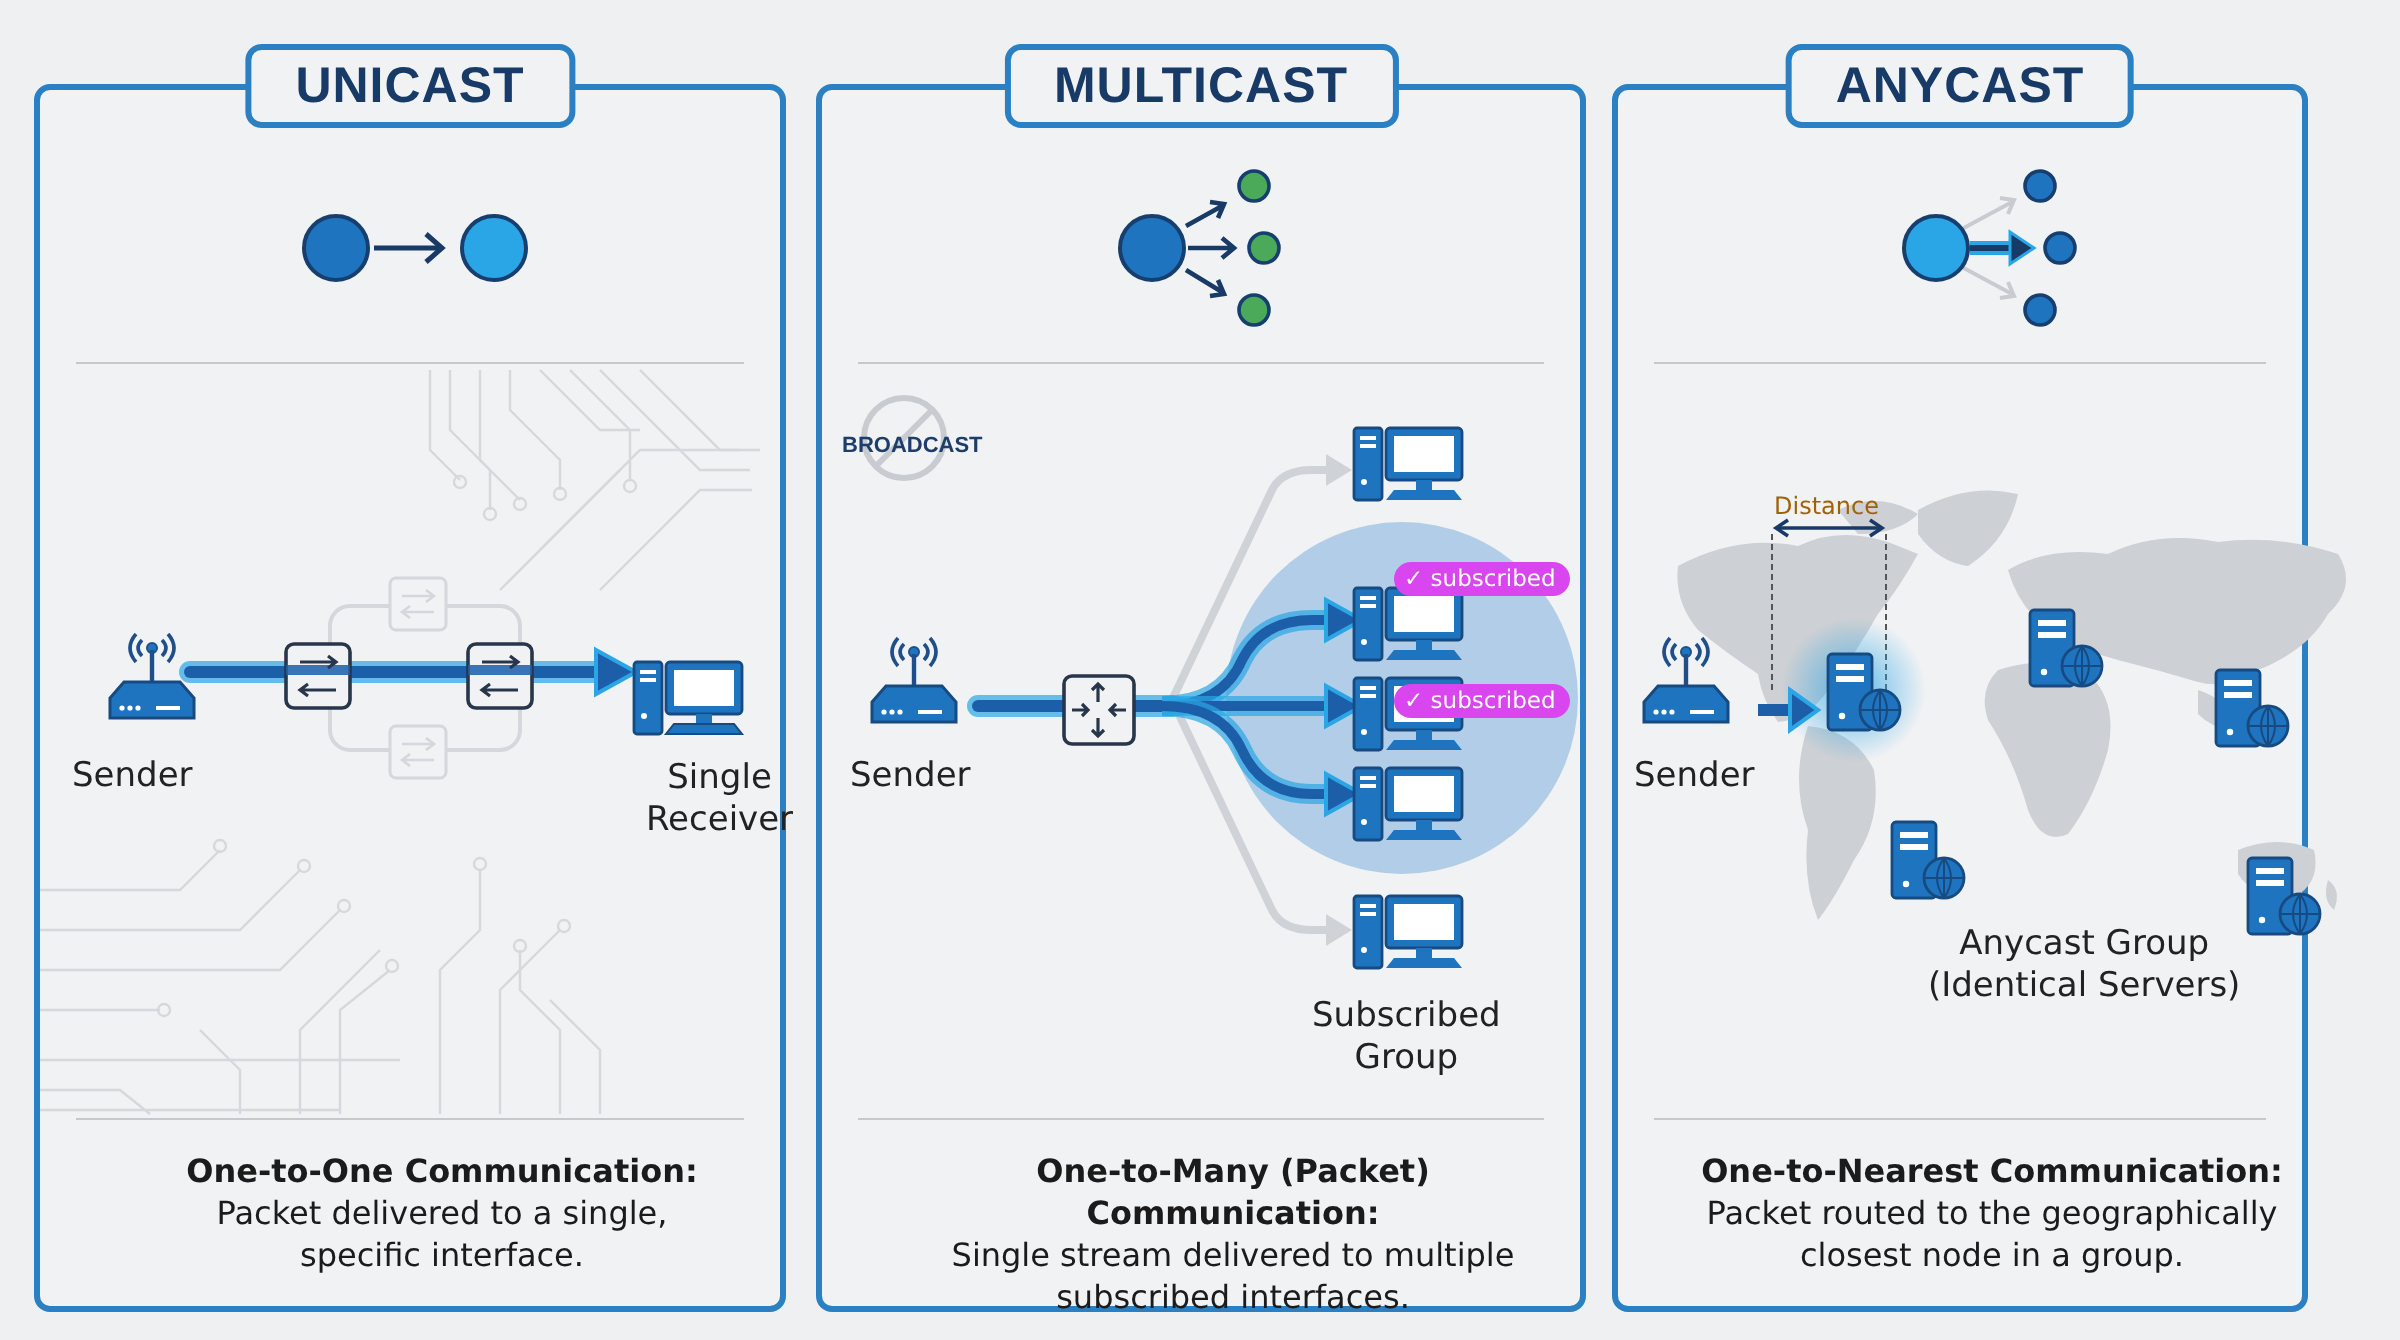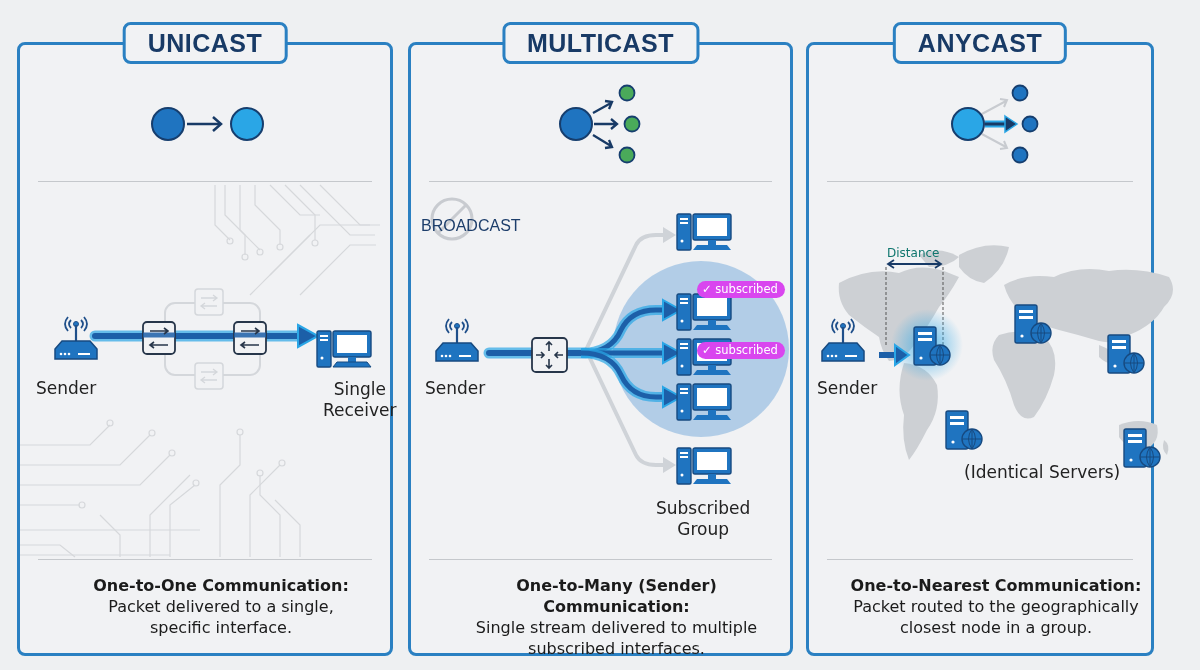--- a/index.html
+++ b/index.html
@@ -8,21 +8,21 @@
   #p-uni{left:17px;width:376px;}
   #p-multi{left:408px;width:385px;}
   #p-any{left:806px;width:348px;}
   .title-box{position:absolute;top:-23px;left:50%;transform:translateX(-50%);background:#f1f2f4;border:3px solid #2a80c2;border-radius:8px;padding:4px 22px 3px;font-family:"Liberation Sans",sans-serif;font-weight:bold;font-size:25px;color:#183a66;letter-spacing:0.5px;white-space:nowrap;}
   .divider{position:absolute;left:18px;right:18px;height:1px;background:#c5c8cc;}
   .desc{position:absolute;left:0;right:0;top:530px;text-align:center;font-family:"DejaVu Sans",sans-serif;font-size:16px;line-height:21px;color:#1b1b1b;margin-left:32px;}
   .desc .head{font-weight:bold;}
   .lbl{position:absolute;font-family:"DejaVu Sans",sans-serif;font-size:17px;color:#222;text-align:center;line-height:21px;white-space:nowrap;}
   svg{position:absolute;overflow:visible;}
   .badge{position:absolute;background:#d946ef;color:#fff;border-radius:9px;font-size:11.5px;padding:1px 7px 2px 5px;font-family:"DejaVu Sans",sans-serif;white-space:nowrap;}
-  .small{position:absolute;font-size:16px;color:#1d3e6b;font-family:"Liberation Sans",sans-serif;font-weight:normal;}
+  .small{position:absolute;font-size:11px;color:#1d3e6b;font-family:"Liberation Sans",sans-serif;font-weight:bold;}
 </style>
 </head>
 <body>
 
 <div class="panel" id="p-uni">
   <div class="title-box">UNICAST</div>
 
   <svg style="left:0;top:0;width:376px;height:180px">
     <circle cx="148" cy="79" r="16" fill="#1f74c0" stroke="#163e6e" stroke-width="2"></circle>
     <line x1="167" y1="79" x2="200" y2="79" stroke="#183a66" stroke-width="2.5"></line>
@@ -250,21 +250,21 @@
 
   <div class="badge" style="left:286px;top:236px">✓ <span>subscribed</span></div>
   <div class="badge" style="left:286px;top:297px">✓ <span>subscribed</span></div>
 
   <div class="lbl" style="left:245px;top:453px">
     <div>Subscribed</div>
     <div>Group</div>
   </div>
 
   <div class="desc">
-    <div class="head">One-to-Many (Sender) Communication:</div>
+    <div class="head">One-to-Many (Packet) Communication:</div>
     <div>Single stream delivered to multiple</div>
     <div>subscribed interfaces.</div>
   </div>
 </div>
 
 <div class="panel" id="p-any">
   <div class="title-box">ANYCAST</div>
 
   <svg style="left:0;top:0;width:380px;height:140px">
     <path d="M171 70 L197 56 M191 54 L198 55 L195 62" stroke="#c8cbd0" stroke-width="2" fill="none"></path>
@@ -293,21 +293,21 @@
     <path d="M355 395 Q362 400 358 410 Q352 405 355 395 Z"></path>
   </svg>
 
   <svg style="left:0;top:0;width:380px;height:520px">
     <line x1="77" y1="222" x2="77" y2="300" stroke="#555" stroke-width="1" stroke-dasharray="3,2"></line>
     <line x1="134" y1="222" x2="134" y2="300" stroke="#555" stroke-width="1" stroke-dasharray="3,2"></line>
     <line x1="80" y1="219" x2="131" y2="219" stroke="#183a66" stroke-width="1.8"></line>
     <polyline points="85,215 79,219 85,223" fill="none" stroke="#183a66" stroke-width="1.8"></polyline>
     <polyline points="126,215 132,219 126,223" fill="none" stroke="#183a66" stroke-width="1.8"></polyline>
   </svg>
-  <div class="lbl" style="left:78px;top:198px;font-size:12px;color:#0f766e">Distance</div>
+  <div class="lbl" style="left:78px;top:198px;font-size:12px;color:#a16207">Distance</div>
 
   <svg style="left:0;top:0;width:380px;height:520px">
     <defs>
         <radialGradient id="glow">
           <stop offset="0" stop-color="#2aa6e6" stop-opacity="0.75"></stop>
           <stop offset="1" stop-color="#2aa6e6" stop-opacity="0"></stop>
         </radialGradient>
       </defs>
     <circle cx="118" cy="300" r="36" fill="url(#glow)"></circle>
   </svg>
@@ -364,20 +364,21 @@
   <svg style="left:313px;top:382px;width:42px;height:44px">
     <rect x="2" y="2" width="22" height="38" rx="2" fill="#1f74c0" stroke="#174a80" stroke-width="1.4"></rect>
       <rect x="6" y="7" width="14" height="3" fill="#fff"></rect>
       <rect x="6" y="13" width="14" height="3" fill="#fff"></rect>
       <circle cx="9" cy="33" r="1.6" fill="#fff"></circle>
     <circle cx="28" cy="30" r="10" fill="#1f74c0" stroke="#174a80" stroke-width="1.4"></circle>
       <path d="M18 30 H38 M28 20 V40 M28 20 Q21 30 28 40 M28 20 Q35 30 28 40" stroke="#174a80" stroke-width="1" fill="none"></path>
   </svg>
 
   <div class="lbl" style="left:155px;top:417px">
+    <div>Anycast Group</div>
     <div>(Identical Servers)</div>
   </div>
 
   <div class="desc">
     <div class="head">One-to-Nearest Communication:</div>
     <div>Packet routed to the geographically</div>
     <div>closest node in a group.</div>
   </div>
 </div>
 

